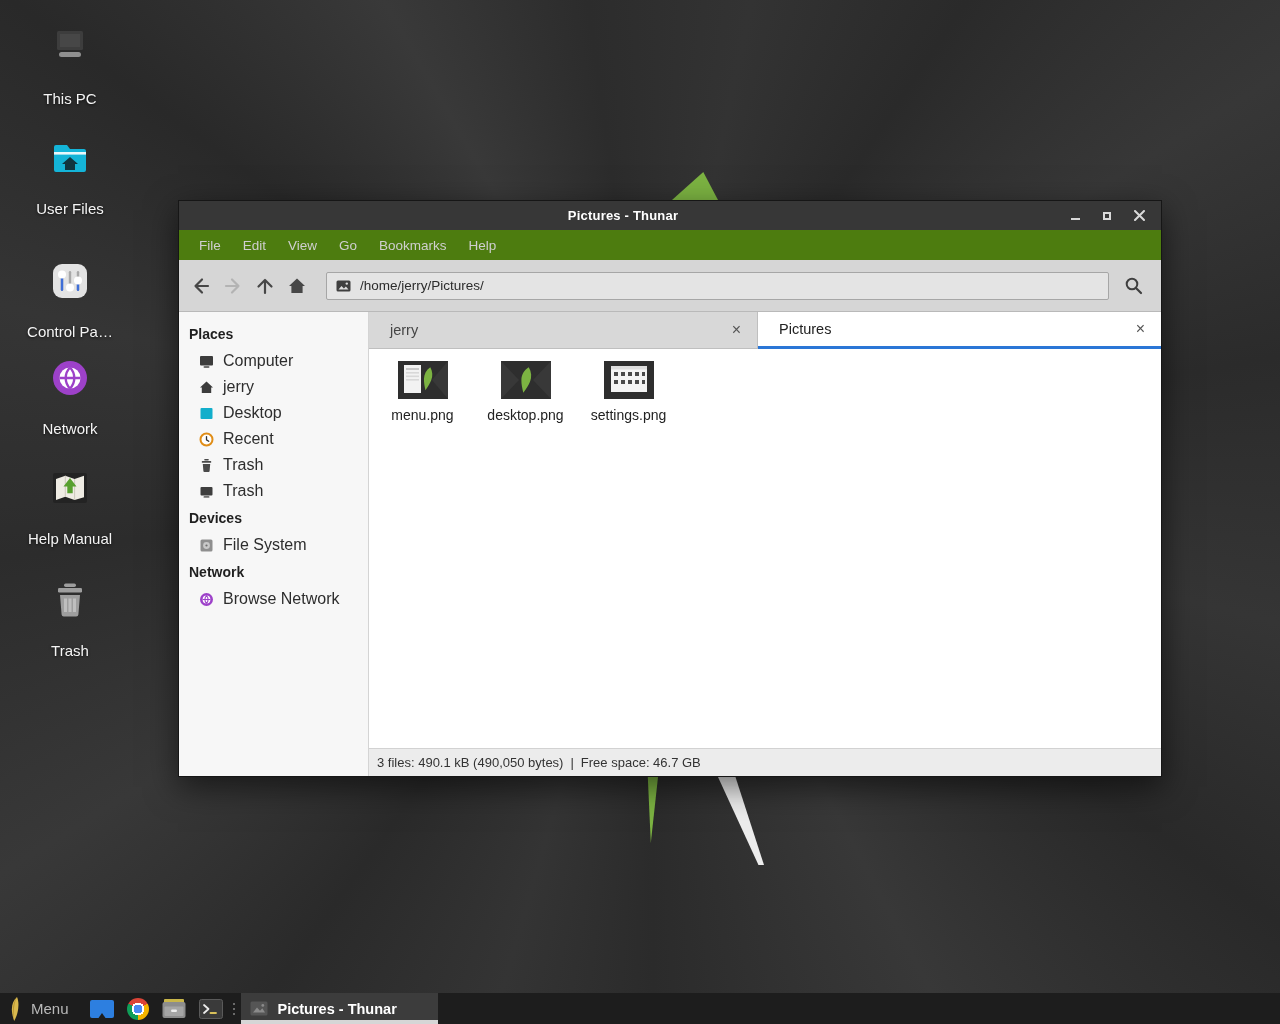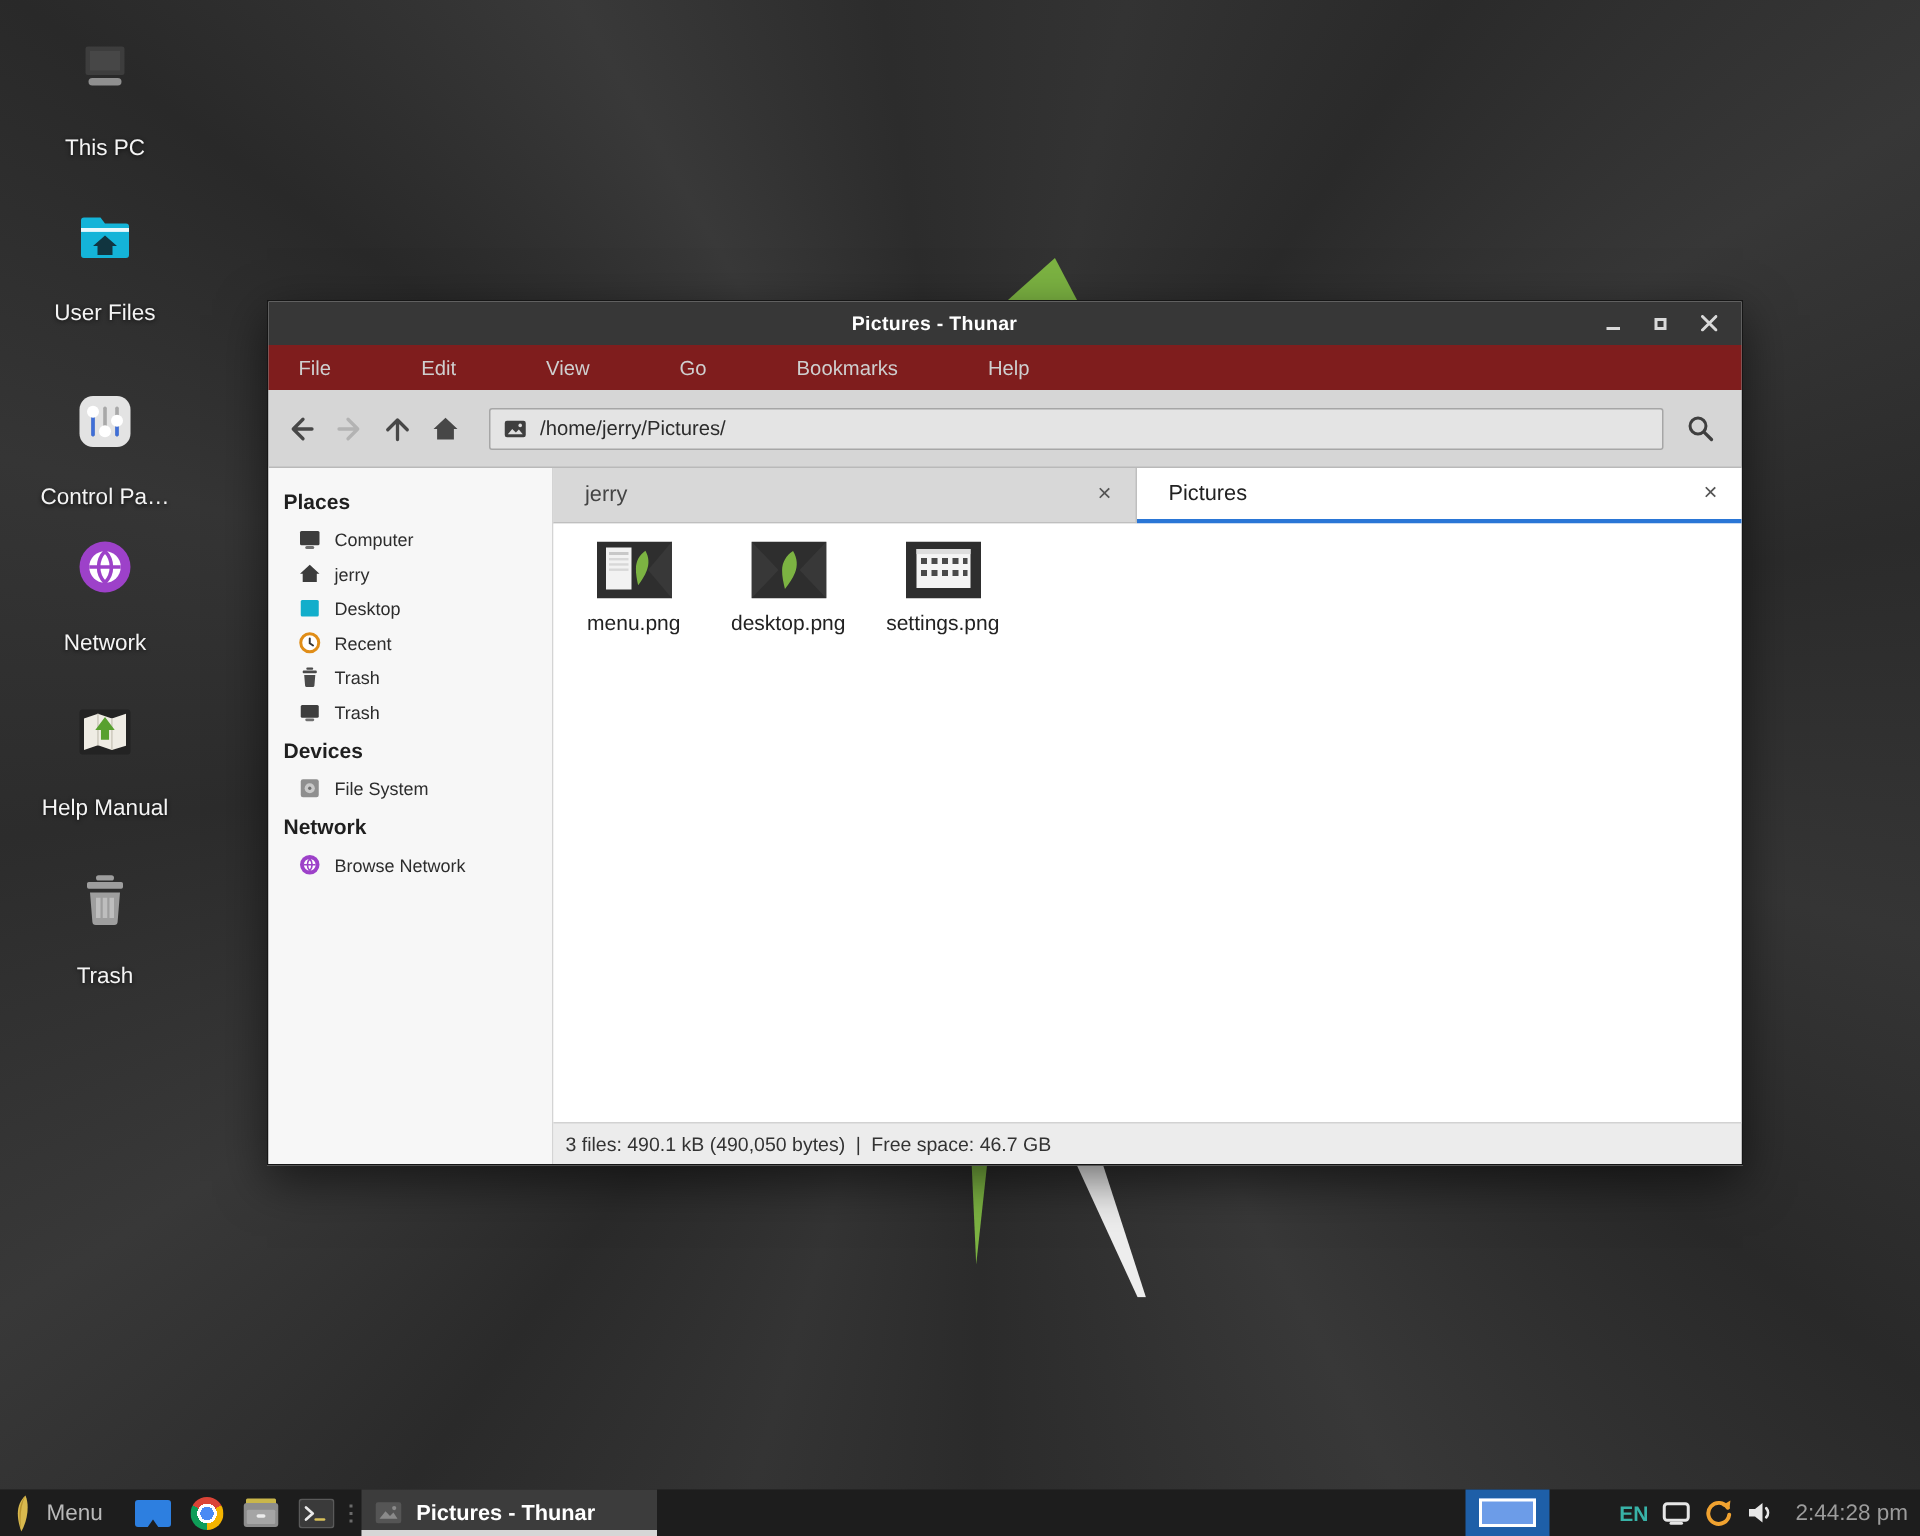--- a/index.html
+++ b/index.html
@@ -33,36 +33,36 @@
     display:flex;flex-direction:column;box-sizing:border-box;
     border:1px solid #161616;box-shadow:0 10px 30px rgba(0,0,0,.55);background:#fff;}
   .titlebar{height:29px;background:#373737;position:relative;display:flex;align-items:center;flex:0 0 auto;}
   .title{position:absolute;left:0;width:888px;text-align:center;color:#ffffff;
     font-size:13px;font-weight:bold;letter-spacing:.2px;}
   .win-controls{margin-left:auto;display:flex;align-items:center;gap:12px;padding-right:12px;z-index:2;}
   .win-btn{width:20px;height:20px;display:flex;align-items:center;justify-content:center;}
   .glyph-min{width:9px;height:2px;background:#d9d9d9;margin-top:6px;}
   .glyph-max{width:8px;height:8px;border:2px solid #d9d9d9;box-sizing:border-box;}
 
-  .menubar{height:30px;background:#7f1d1d;display:flex;align-items:center;padding-left:9px;flex:0 0 auto;gap:38px;}
+  .menubar{height:30px;background:#4d7c0f;display:flex;align-items:center;padding-left:9px;flex:0 0 auto;}
   .menu-item{color:#cfcfcf;font-size:13.5px;padding:0 11px;cursor:default;}
 
   .toolbar{height:52px;background:#d6d6d6;border-bottom:1px solid #b9b9b9;
     display:flex;align-items:center;padding:0 8px 0 6px;box-sizing:border-box;flex:0 0 auto;}
   .nav-btn{width:32px;height:32px;display:flex;align-items:center;justify-content:center;border-radius:2px;}
   .pathbar{flex:1;height:28px;background:#e4e4e4;border:1px solid #a6a6a6;border-radius:2px;
     margin-left:13px;display:flex;align-items:center;padding:0 9px;gap:9px;box-sizing:border-box;}
   .path-text{font-size:13.5px;color:#2c2c2c;white-space:nowrap;}
   .search-btn{width:38px;height:32px;display:flex;align-items:center;justify-content:center;margin-left:6px;}
 
   .main{flex:1;display:flex;min-height:0;}
   .sidebar{width:190px;flex:0 0 190px;background:#f7f7f7;border-right:1px solid #d4d4d4;
     box-sizing:border-box;padding-top:8px;overflow:hidden;}
   .side-header{font-size:14px;font-weight:bold;color:#1f1f1f;padding:6px 10px;}
-  .side-item{display:flex;align-items:center;gap:9px;padding:4px 4px 4px 20px;font-size:12px;color:#2d2d2d;text-align:right;}
+  .side-item{display:flex;align-items:center;gap:9px;padding:4px 4px 4px 20px;font-size:16px;color:#2d2d2d;text-align:right;}
   .side-item .sic{width:15px;height:15px;flex:0 0 15px;}
 
   .content{flex:1;display:flex;flex-direction:column;min-width:0;}
   .tabbar{height:37px;display:flex;flex:0 0 auto;background:#cfcfcf;}
   .tab{display:flex;align-items:center;padding:0 14px 0 21px;font-size:14.5px;box-sizing:border-box;}
   .tab-inactive{flex:0 0 389px;background:#d8d8d8;color:#454545;
     border-right:1px solid #bfbfbf;border-bottom:1px solid #bfbfbf;}
   .tab-active{flex:1;background:#ffffff;color:#222;border-bottom:3px solid #2a76d6;}
   .tab-close{margin-left:auto;color:#555;font-size:16px;line-height:16px;padding:0 2px;}
 
@@ -409,38 +409,13 @@
     </div>
   <div class="task-btn">
     <svg width="18" height="15" viewBox="0 0 18 15">
         <rect x="0.5" y="0.5" width="17" height="14" rx="1.5" fill="#555555"></rect>
         <path d="M3 11.5l4-5 3 3.2 2.3-2.4 2.7 4.2z" fill="#8a8a8a"></path>
         <circle cx="12.8" cy="4.4" r="1.4" fill="#8a8a8a"></circle>
       </svg>
     <span class="task-label">Pictures - Thunar</span>
   </div>
 
-  <div class="tb-right">
-    <div class="pager">
-      <div class="pager-ws"></div>
-    </div>
-    <span class="tray-en">EN</span>
-    <span class="tray-gap">
-      <svg width="19" height="16" viewBox="0 0 19 16">
-          <rect x="1.5" y="1.5" width="16" height="11" rx="2" fill="none" stroke="#e6e6e6" stroke-width="2"></rect>
-          <path d="M6 14.5h7" stroke="#e6e6e6" stroke-width="2" stroke-linecap="round"></path>
-        </svg>
-    </span>
-    <span class="tray-gap">
-      <svg width="21" height="21" viewBox="0 0 21 21">
-          <path d="M16.8 7.2a7 7 0 1 0 1 4.6" stroke="#f0a230" stroke-width="2.6" fill="none" stroke-linecap="round"></path>
-          <path d="M18.6 2.4l-.6 5.6-5.2-2.2z" fill="#f0a230"></path>
-        </svg>
-    </span>
-    <span class="tray-gap">
-      <svg width="19" height="17" viewBox="0 0 19 17">
-          <path d="M2 6h4l5-4v13l-5-4H2z" fill="#e6e6e6"></path>
-          <path d="M13.5 5.5a4.5 4.5 0 0 1 0 6" stroke="#e6e6e6" stroke-width="1.8" fill="none" stroke-linecap="round"></path>
-        </svg>
-    </span>
-    <span class="clock">2:44:28 pm</span>
-  </div>
 </div>
 
 </body></html>

